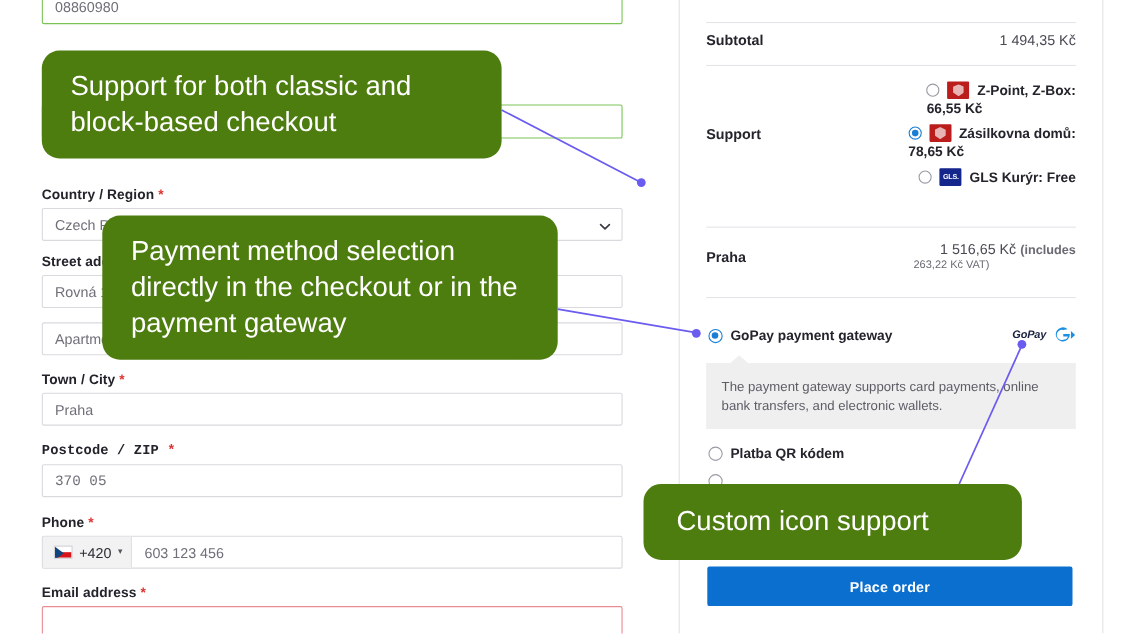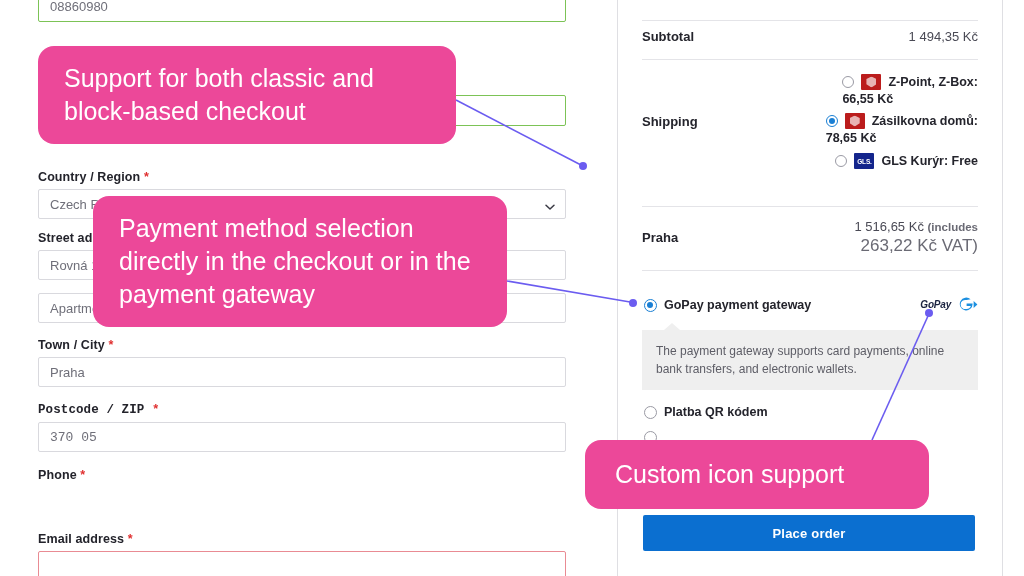--- a/index.html
+++ b/index.html
@@ -131,21 +131,21 @@
   #place-order {
     position:absolute; left:643px; top:515px; width:332px; height:36px;
     background:#0b6fd0; color:#fff; border:none; border-radius:2px;
     font-size:13px; font-weight:bold; font-family:"Liberation Sans", sans-serif;
     cursor:pointer; letter-spacing:.2px;
   }
 
   
   #annotations { position:absolute; inset:0; pointer-events:none; }
   .callout {
-    position:absolute; background:#ec4899; color:#fff;
+    position:absolute; background:#4d7c0f; color:#fff;
     border-radius:16px; padding:16px 26px;
     font-size:25px; line-height:1.32; font-weight:normal;
     pointer-events:auto;
   }
   #callout-1 { left:38px;  top:46px;  width:418px; }
   #callout-2 { left:93px;  top:196px; width:414px; }
   #callout-3 { left:585px; top:440px; width:344px; padding:18px 30px; }
 
   svg#leaders { position:absolute; inset:0; width:1024px; height:576px; }
 </style>
@@ -223,20 +223,34 @@
       <div class="input">
         <span class="val">370 05</span>
       </div>
     </div>
 
     <div class="field" style="top:468px;">
       <div class="flabel">
         <span>Phone</span>
         <span class="req">*</span>
       </div>
+      <div class="phone-row">
+        <div class="phone-prefix">
+          <span class="cz-flag">
+            <span class="top"></span>
+              <span class="bot"></span>
+              <span class="tri"></span>
+          </span>
+          <span>+420</span>
+          <span class="caret-sm">▾</span>
+        </div>
+        <div class="phone-num">
+          <span>603 123 456</span>
+        </div>
+      </div>
     </div>
 
     <div class="field" style="top:532px;">
       <div class="flabel">
         <span>Email address</span>
         <span class="req">*</span>
       </div>
       <div class="input red" style="height:40px;">
         <span class="val"></span>
       </div>
@@ -247,21 +261,21 @@
 
     <div class="srow" style="top:20px; padding:8px 0 12px 0;">
       <div class="srow-inner">
         <div class="srow-label">Subtotal</div>
         <div class="srow-value">1 494,35 Kč</div>
       </div>
     </div>
 
     <div class="srow" style="top:59px; padding:14px 0 14px 0;">
       <div class="srow-inner">
-        <div class="srow-label" style="align-self:center;">Shipping</div>
+        <div class="srow-label" style="align-self:center;">Support</div>
         <div class="srow-value">
 
           <div class="ship-opt">
             <div style="text-align:right;">
               <div class="ship-line1">
                 <span class="radio"></span>
                 <span class="cicon zas">
                     <span class="glyph"></span>
                   </span>
                 <span class="ship-name">Z-Point, Z-Box:</span>
@@ -296,21 +310,21 @@
         </div>
       </div>
     </div>
 
     <div class="srow" style="top:206px; padding:12px 0 12px 0;">
       <div class="srow-inner">
         <div class="srow-label" style="align-self:center;">Praha</div>
         <div class="srow-value">
           <span>1 516,65 Kč</span>
           <span style="font-size:11.5px;color:#6a6a74;font-weight:bold;">(includes</span>
-          <div style="font-size:17px;color:#6a6a74;margin-top:2px;">263,22 Kč VAT)</div>
+          <div style="font-size:10px;color:#6a6a74;margin-top:2px;text-align:center;">263,22 Kč VAT)</div>
         </div>
       </div>
     </div>
 
     <div class="srow" style="top:270px;height:0;"></div>
 
     <div class="pay-opt" style="top:297px;">
       <span class="radio checked radio-lg" style="position:absolute;left:2px;top:2px;"></span>
       <span class="pay-label">GoPay payment gateway</span>
       <span class="gopay-logo">

